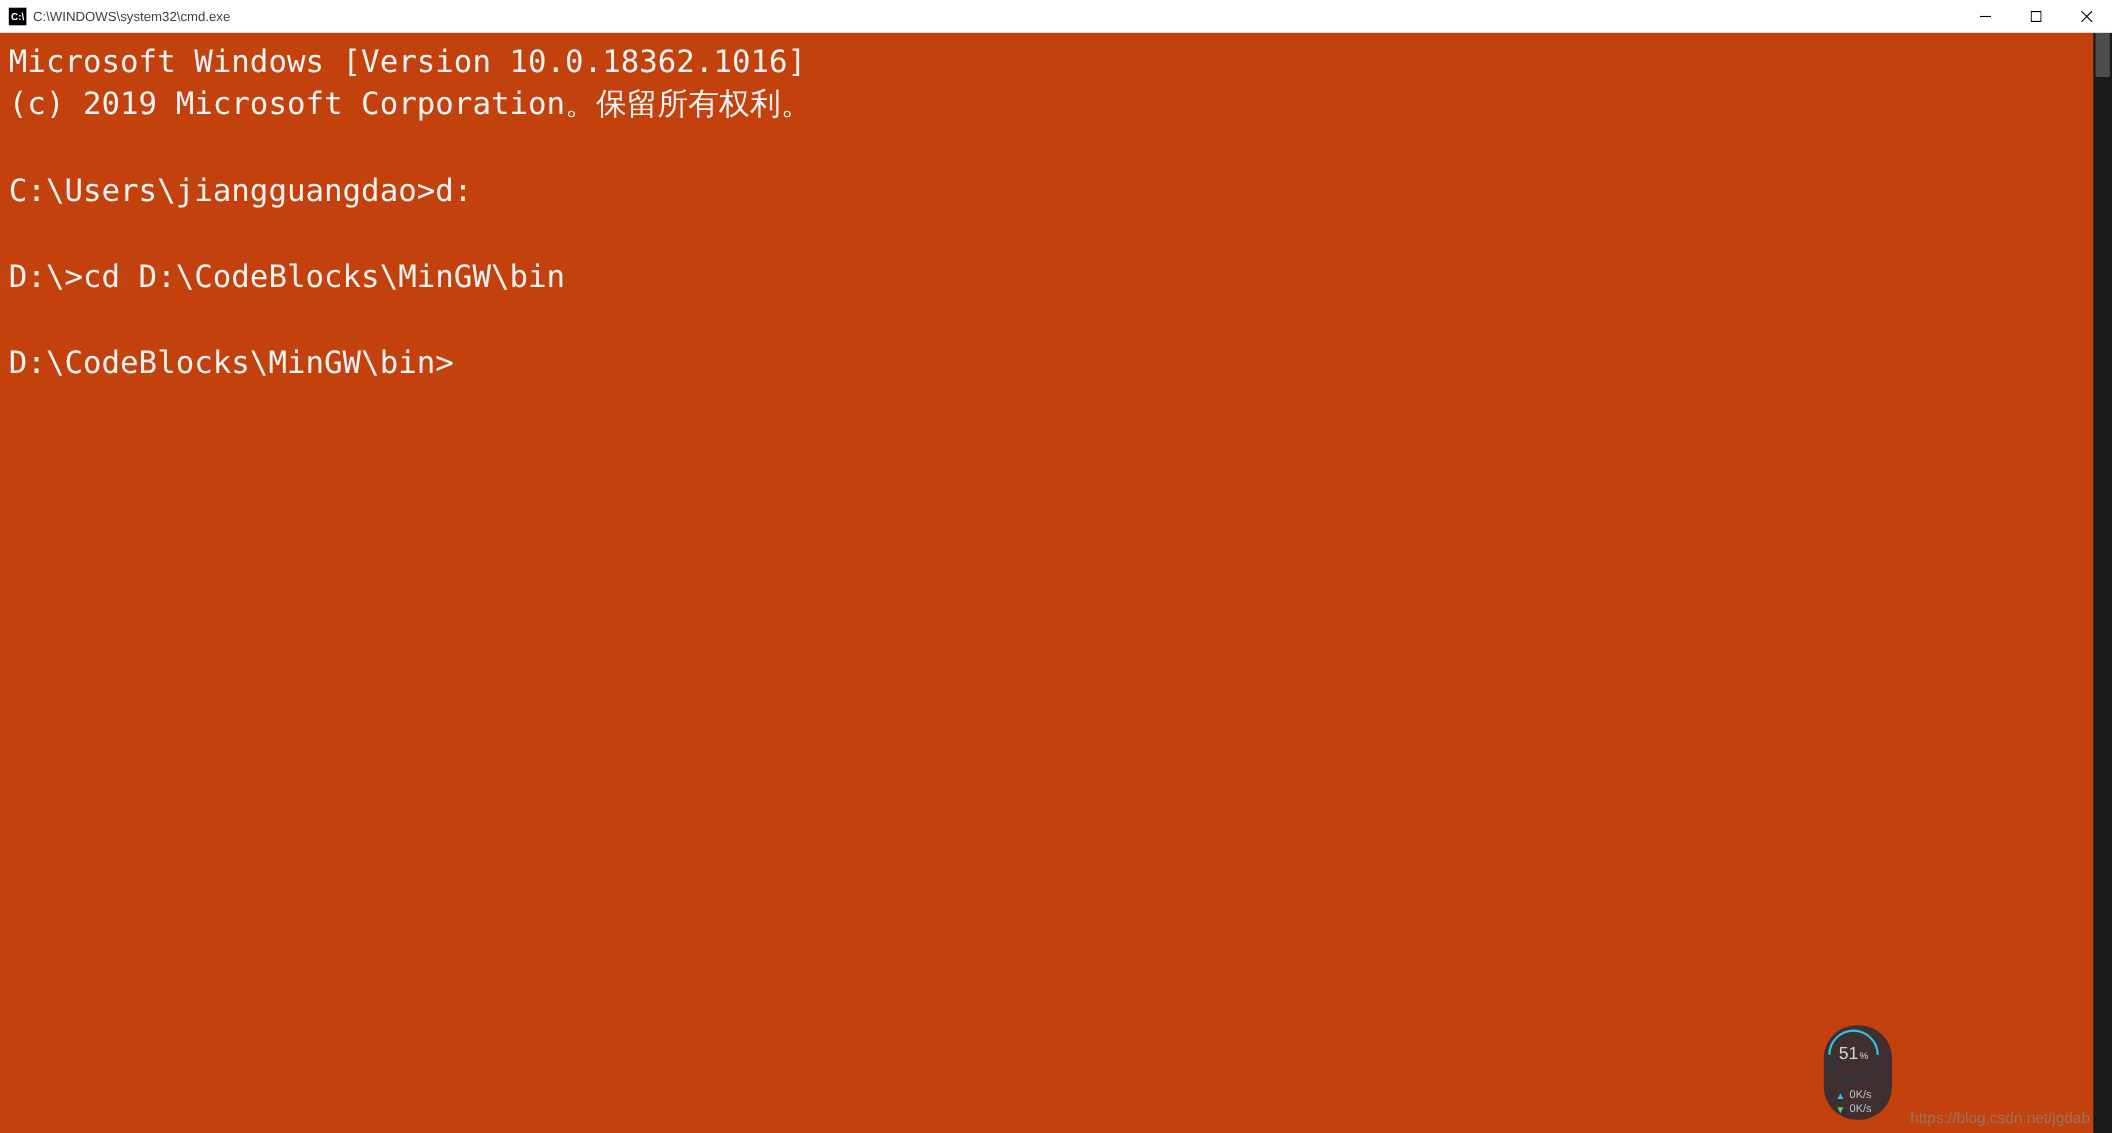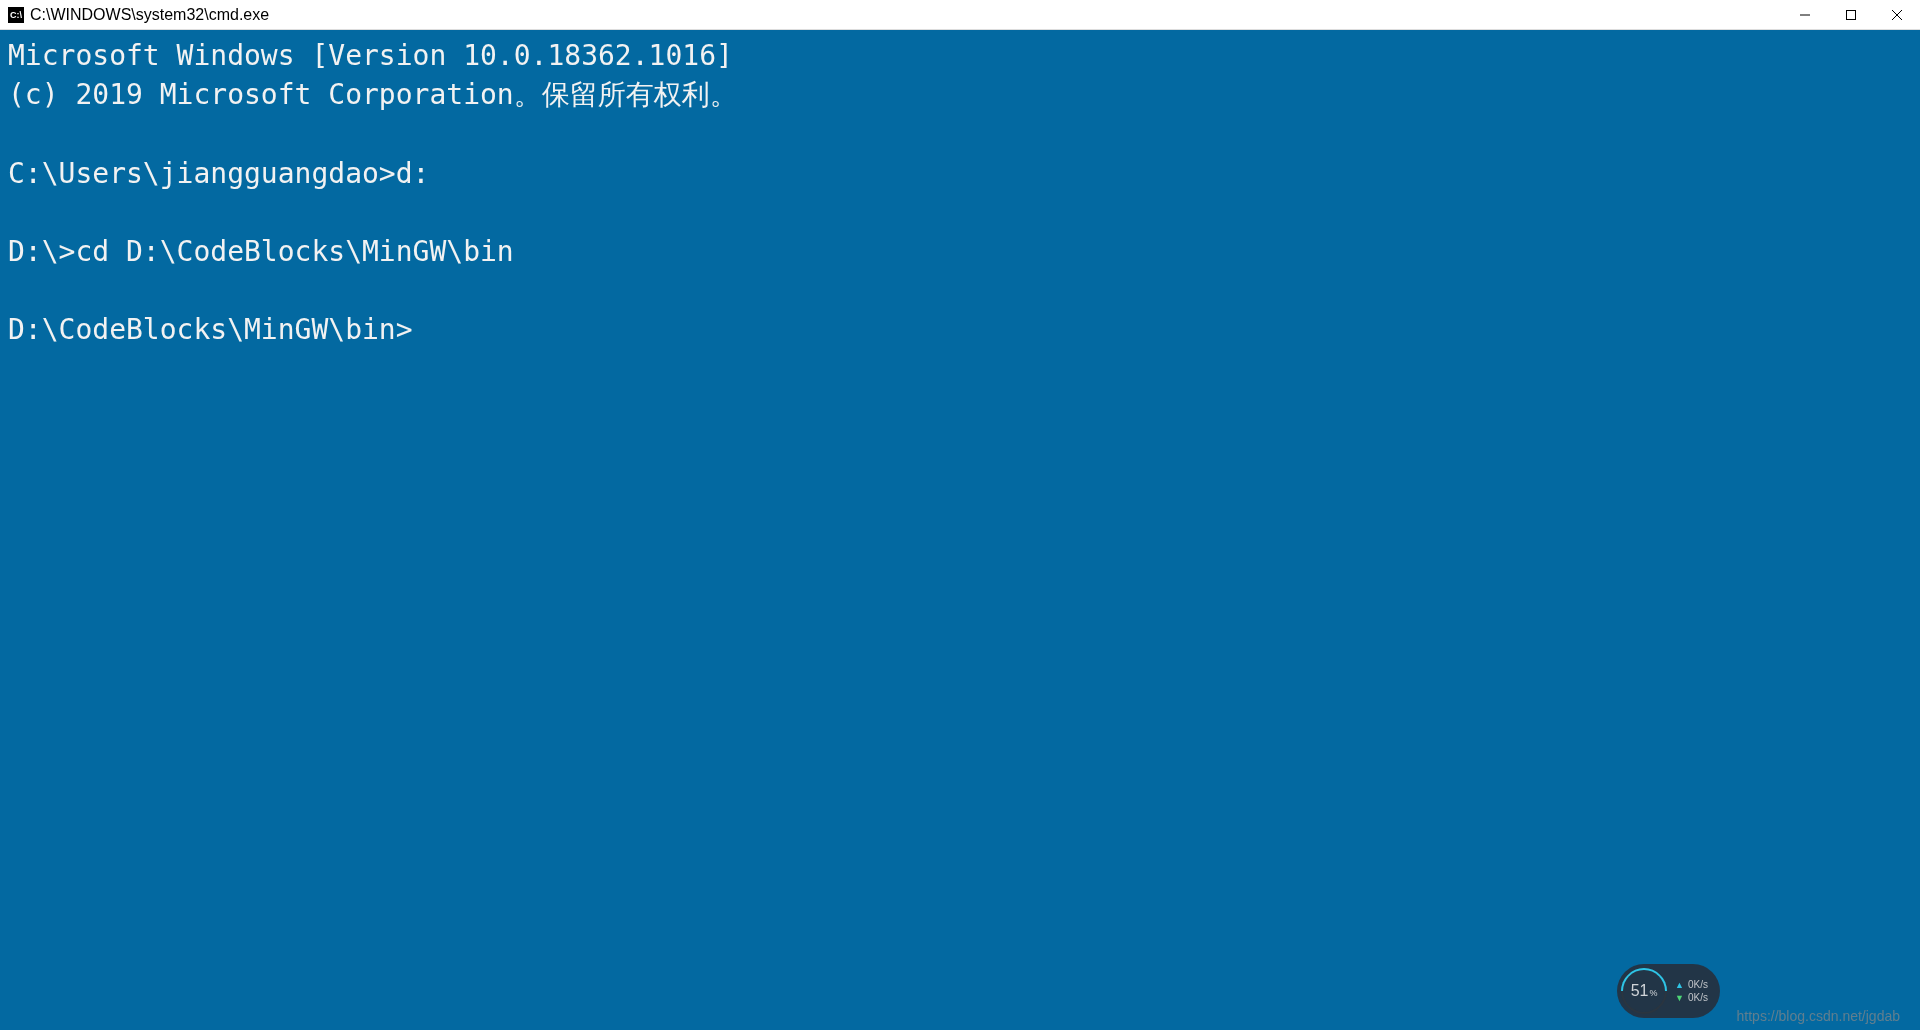--- a/index.html
+++ b/index.html
@@ -35,22 +35,22 @@
       background: #000;
       display: flex;
       align-items: center;
       justify-content: center;
       color: #fff;
       font-size: 9px;
       font-weight: bold;
       font-family: Arial, sans-serif;
     }
     .title-text {
-      font-size: 16px;
-      color: #000000;
+      font-size: 12px;
+      color: #404040;
       font-family: 'Segoe UI', Tahoma, sans-serif;
     }
     .window-controls {
       display: flex;
       height: 100%;
     }
     .window-btn {
       width: 46px;
       height: 100%;
       display: flex;
@@ -60,23 +60,22 @@
       font-family: Arial, sans-serif;
     }
     .window-btn svg {
       width: 10px;
       height: 10px;
     }
     .terminal-area {
       position: relative;
       width: 100%;
       height: calc(100% - 30px);
-      background: #0369a1;
-      display: flex;
-      flex-direction: column;
+      background: #c2410c;
+      display: flex;
     }
     .terminal-content {
       flex: 1;
       padding: 6px 8px;
       color: #f2f2f2;
       font-size: 28px;
       line-height: 1.4;
       white-space: pre-wrap;
       font-family: Consolas, 'NSimSun', 'SimSun', monospace;
     }
@@ -96,20 +95,21 @@
     .network-widget {
       position: absolute;
       bottom: 12px;
       right: 200px;
       display: flex;
       align-items: center;
       gap: 8px;
       background: rgba(40, 45, 55, 0.85);
       padding: 4px 12px 4px 4px;
       border-radius: 30px;
+      flex-direction: column;
     }
     .gauge {
       position: relative;
       width: 46px;
       height: 46px;
     }
     .gauge-ring {
       width: 46px;
       height: 46px;
       border-radius: 50%;

